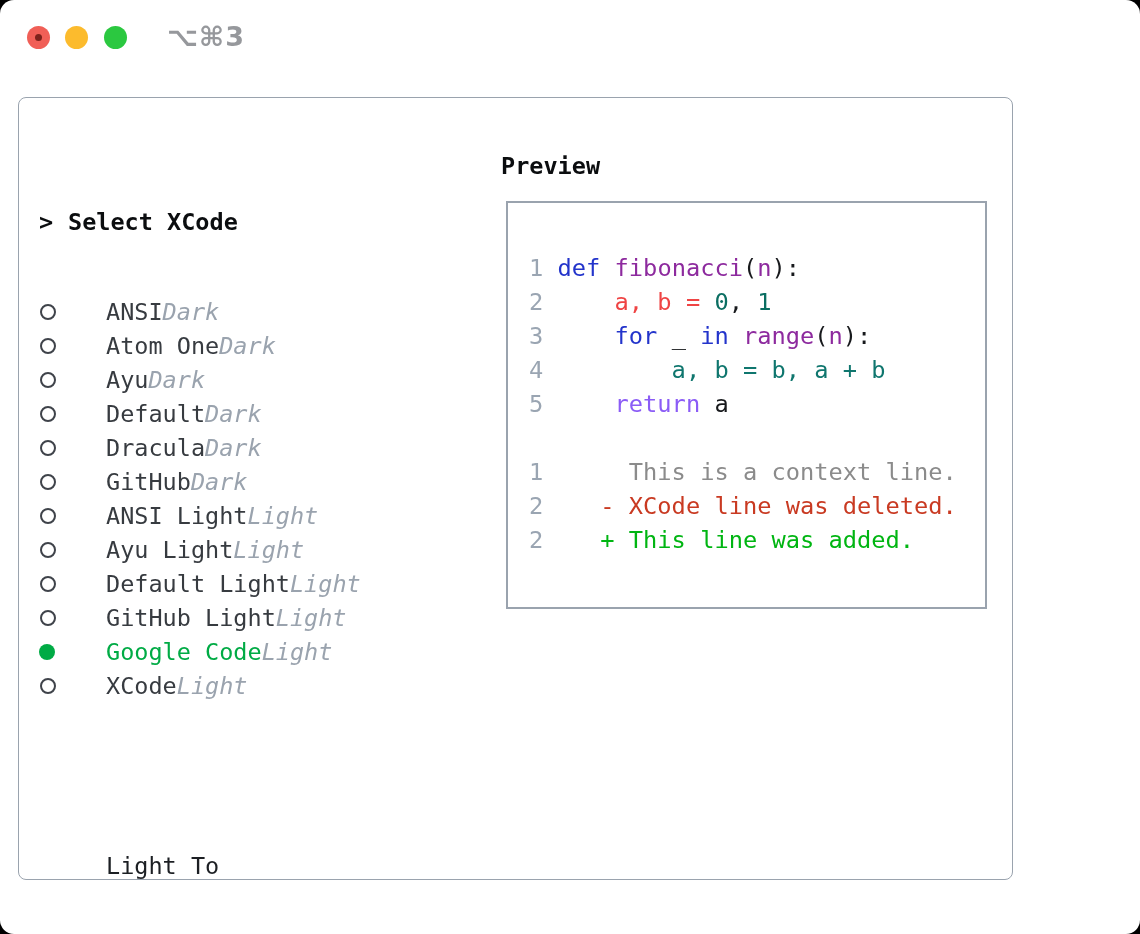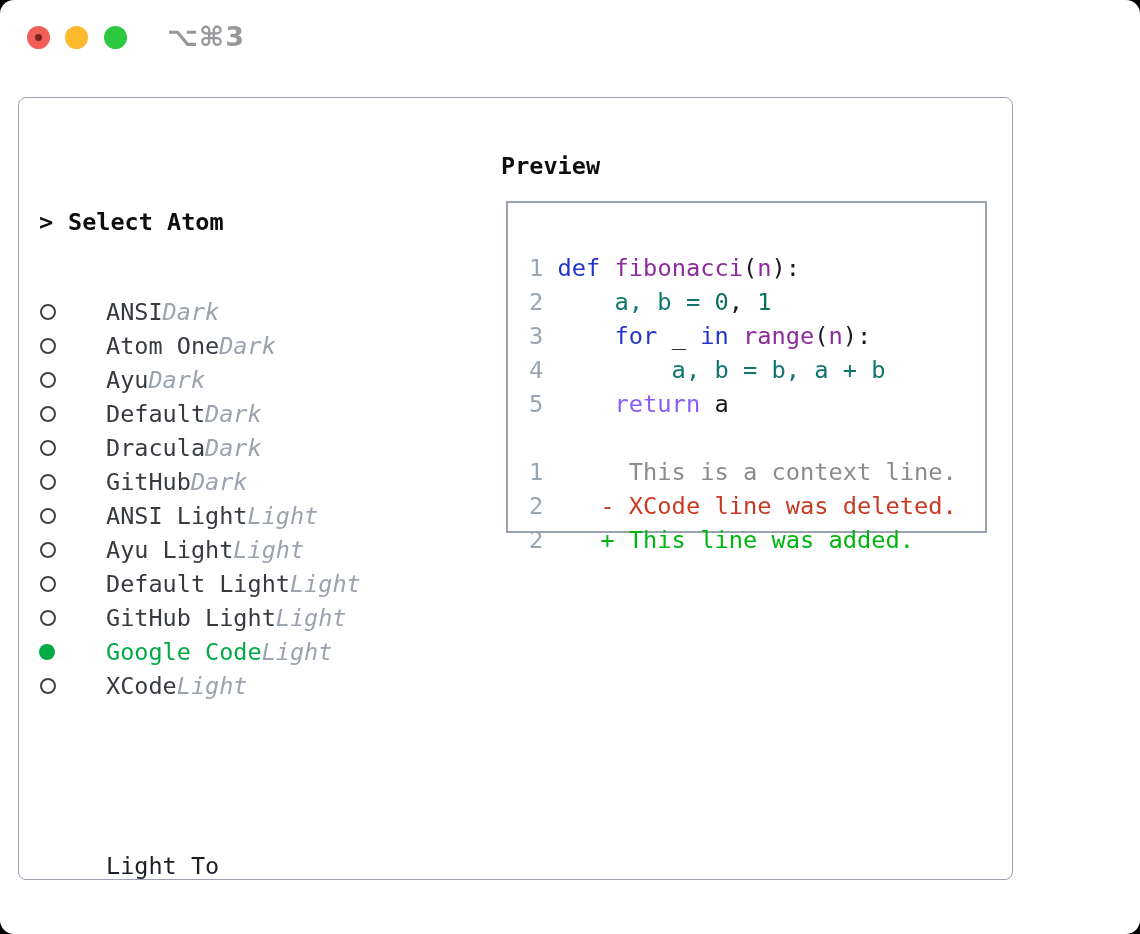--- a/index.html
+++ b/index.html
@@ -32,21 +32,21 @@
   .marker-col{display:inline-flex;width:29px;flex:0 0 29px;align-items:center;}
   .ring{display:inline-block;width:12px;height:12px;border:2.2px solid #3f434a;border-radius:50%;margin-left:1px;}
   .dot-sel{display:inline-block;width:16px;height:16px;border-radius:50%;}
   .hdr{font-weight:bold;color:#0b0d0f;}
   .item-name{color:#373b40;margin-left:38px;}
   .variant{color:#9aa3ae;font-style:italic;}
   
   .preview-label{position:absolute;left:482px;top:51px;height:34px;display:flex;align-items:center;
     font-size:23.5px;font-weight:bold;color:#0b0d0f;}
   .preview-box{
-    position:absolute;left:487px;top:103px;width:481px;height:332px;
+    position:absolute;left:487px;top:103px;width:481px;height:408px;
     border:2px solid #9aa3ae;box-sizing:border-box;background:#fff;
   }
   .code-block{position:absolute;left:21px;top:48px;font-size:23.7px;}
   .code-line{height:34px;line-height:34px;white-space:pre;}
 </style>
 </head>
 <body>
 
 <div class="window">
 
@@ -54,39 +54,39 @@
     <span class="tl-dot tl-red" style="background: rgb(240, 95, 87);"></span>
     <span class="tl-dot tl-yellow" style="background: rgb(252, 187, 45);"></span>
     <span class="tl-dot tl-green" style="background: rgb(43, 200, 64);"></span>
     <span class="win-title" style="color: rgb(150, 152, 156);">⌥⌘3</span>
   </div>
 
   <div class="panel">
 
     <div class="left-col">
       <div class="row">
-        <span class="marker-col hdr">&gt;</span><span class="hdr">Select Atom</span>
+        <span class="marker-col hdr">&gt;</span><span class="hdr">Select XCode</span>
       </div>
       <div id="theme-list"><div class="row"><span class="marker-col"><span class="ring"></span></span><span class="item-name">ANSI</span> <span class="variant">Dark</span></div><div class="row"><span class="marker-col"><span class="ring"></span></span><span class="item-name">Atom One</span> <span class="variant">Dark</span></div><div class="row"><span class="marker-col"><span class="ring"></span></span><span class="item-name">Ayu</span> <span class="variant">Dark</span></div><div class="row"><span class="marker-col"><span class="ring"></span></span><span class="item-name">Default</span> <span class="variant">Dark</span></div><div class="row"><span class="marker-col"><span class="ring"></span></span><span class="item-name">Dracula</span> <span class="variant">Dark</span></div><div class="row"><span class="marker-col"><span class="ring"></span></span><span class="item-name">GitHub</span> <span class="variant">Dark</span></div><div class="row"><span class="marker-col"><span class="ring"></span></span><span class="item-name">ANSI Light</span> <span class="variant">Light</span></div><div class="row"><span class="marker-col"><span class="ring"></span></span><span class="item-name">Ayu Light</span> <span class="variant">Light</span></div><div class="row"><span class="marker-col"><span class="ring"></span></span><span class="item-name">Default Light</span> <span class="variant">Light</span></div><div class="row"><span class="marker-col"><span class="ring"></span></span><span class="item-name">GitHub Light</span> <span class="variant">Light</span></div><div class="row"><span class="marker-col"><span class="dot-sel" style="background: rgb(0, 171, 69);"></span></span><span class="item-name" style="color: rgb(0, 171, 69);">Google Code</span> <span class="variant">Light</span></div><div class="row"><span class="marker-col"><span class="ring"></span></span><span class="item-name">XCode</span> <span class="variant">Light</span></div></div>
       <div class="row"></div>
       <div class="row">
         <span class="marker-col"></span><span class="item-name" style="color:#1c1f23">Light To</span>
       </div>
       
       
       
       
     </div>
 
     <div class="preview-label">Preview</div>
 
     <div class="preview-box">
       <div class="code-block" id="code-block">
           <div class="code-line"><span style="color: rgb(154, 165, 178);">1 </span><span style="color: rgb(35, 52, 203);">def</span><span style="color: rgb(23, 25, 28);"> </span><span style="color: rgb(141, 42, 158);">fibonacci</span><span style="color: rgb(23, 25, 28);">(</span><span style="color: rgb(141, 42, 158);">n</span><span style="color: rgb(23, 25, 28);">):</span></div>
-          <div class="code-line"><span style="color: rgb(154, 165, 178);">2 </span><span style="color: #0f766e;">    a, b = </span><span style="color: rgb(11, 110, 98);">0</span><span style="color: rgb(23, 25, 28);">, </span><span style="color: rgb(11, 110, 98);">1</span></div>
+          <div class="code-line"><span style="color: rgb(154, 165, 178);">2 </span><span style="color: #ef4444;">    a, b = </span><span style="color: rgb(11, 110, 98);">0</span><span style="color: rgb(23, 25, 28);">, </span><span style="color: rgb(11, 110, 98);">1</span></div>
           <div class="code-line"><span style="color: rgb(154, 165, 178);">3 </span><span style="color: rgb(23, 25, 28);">    </span><span style="color: rgb(35, 52, 203);">for</span><span style="color: rgb(23, 25, 28);"> _ </span><span style="color: rgb(35, 52, 203);">in</span><span style="color: rgb(23, 25, 28);"> </span><span style="color: rgb(141, 42, 158);">range</span><span style="color: rgb(23, 25, 28);">(</span><span style="color: rgb(141, 42, 158);">n</span><span style="color: rgb(23, 25, 28);">):</span></div>
           <div class="code-line"><span style="color: rgb(154, 165, 178);">4 </span><span style="color: #0f766e;">        a, b = b, a + b</span></div>
           <div class="code-line"><span style="color: rgb(154, 165, 178);">5 </span><span style="color: rgb(23, 25, 28);">    </span><span style="color: #8b5cf6;">return</span><span style="color: rgb(23, 25, 28);"> a</span></div>
           <div class="code-line"></div>
           <div class="code-line"><span style="color: rgb(154, 165, 178);">1</span><span style="color: rgb(139, 139, 139);">      This is a context line.</span></div>
           <div class="code-line"><span style="color: rgb(154, 165, 178);">2</span><span style="color: rgb(23, 25, 28);">    </span><span style="color: rgb(201, 58, 34);">- XCode line was deleted.</span></div>
           <div class="code-line"><span style="color: rgb(154, 165, 178);">2</span><span style="color: rgb(23, 25, 28);">    </span><span style="color: rgb(0, 181, 18);">+ This line was added.</span></div>
         </div>
     </div>
 

